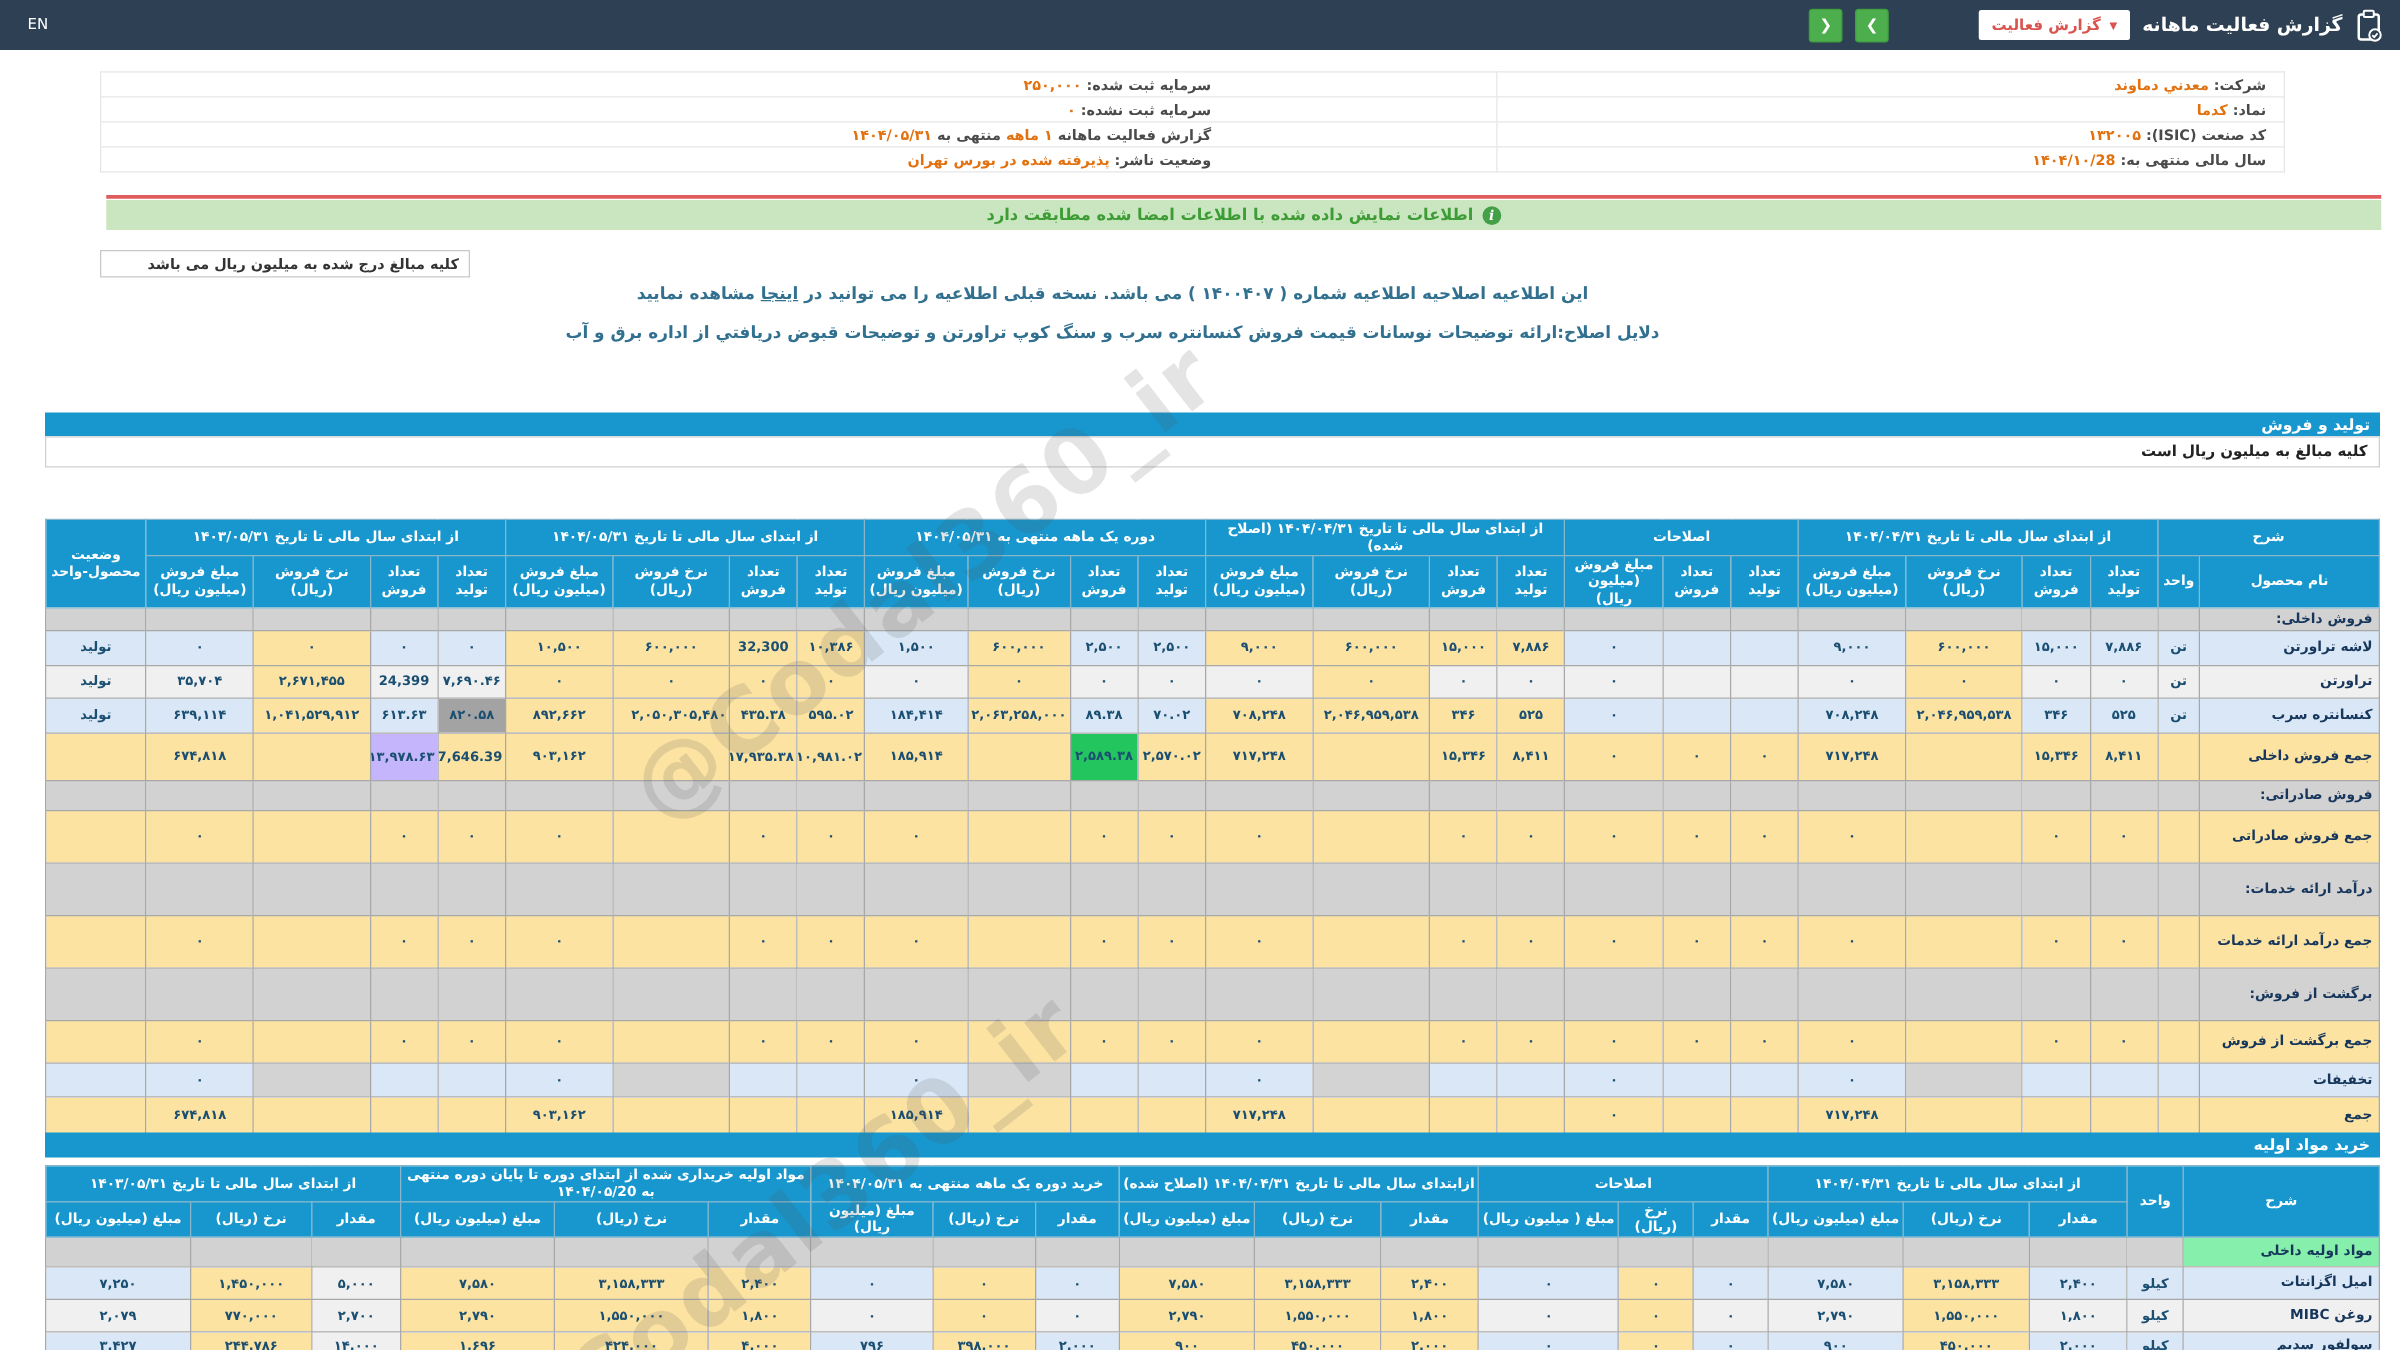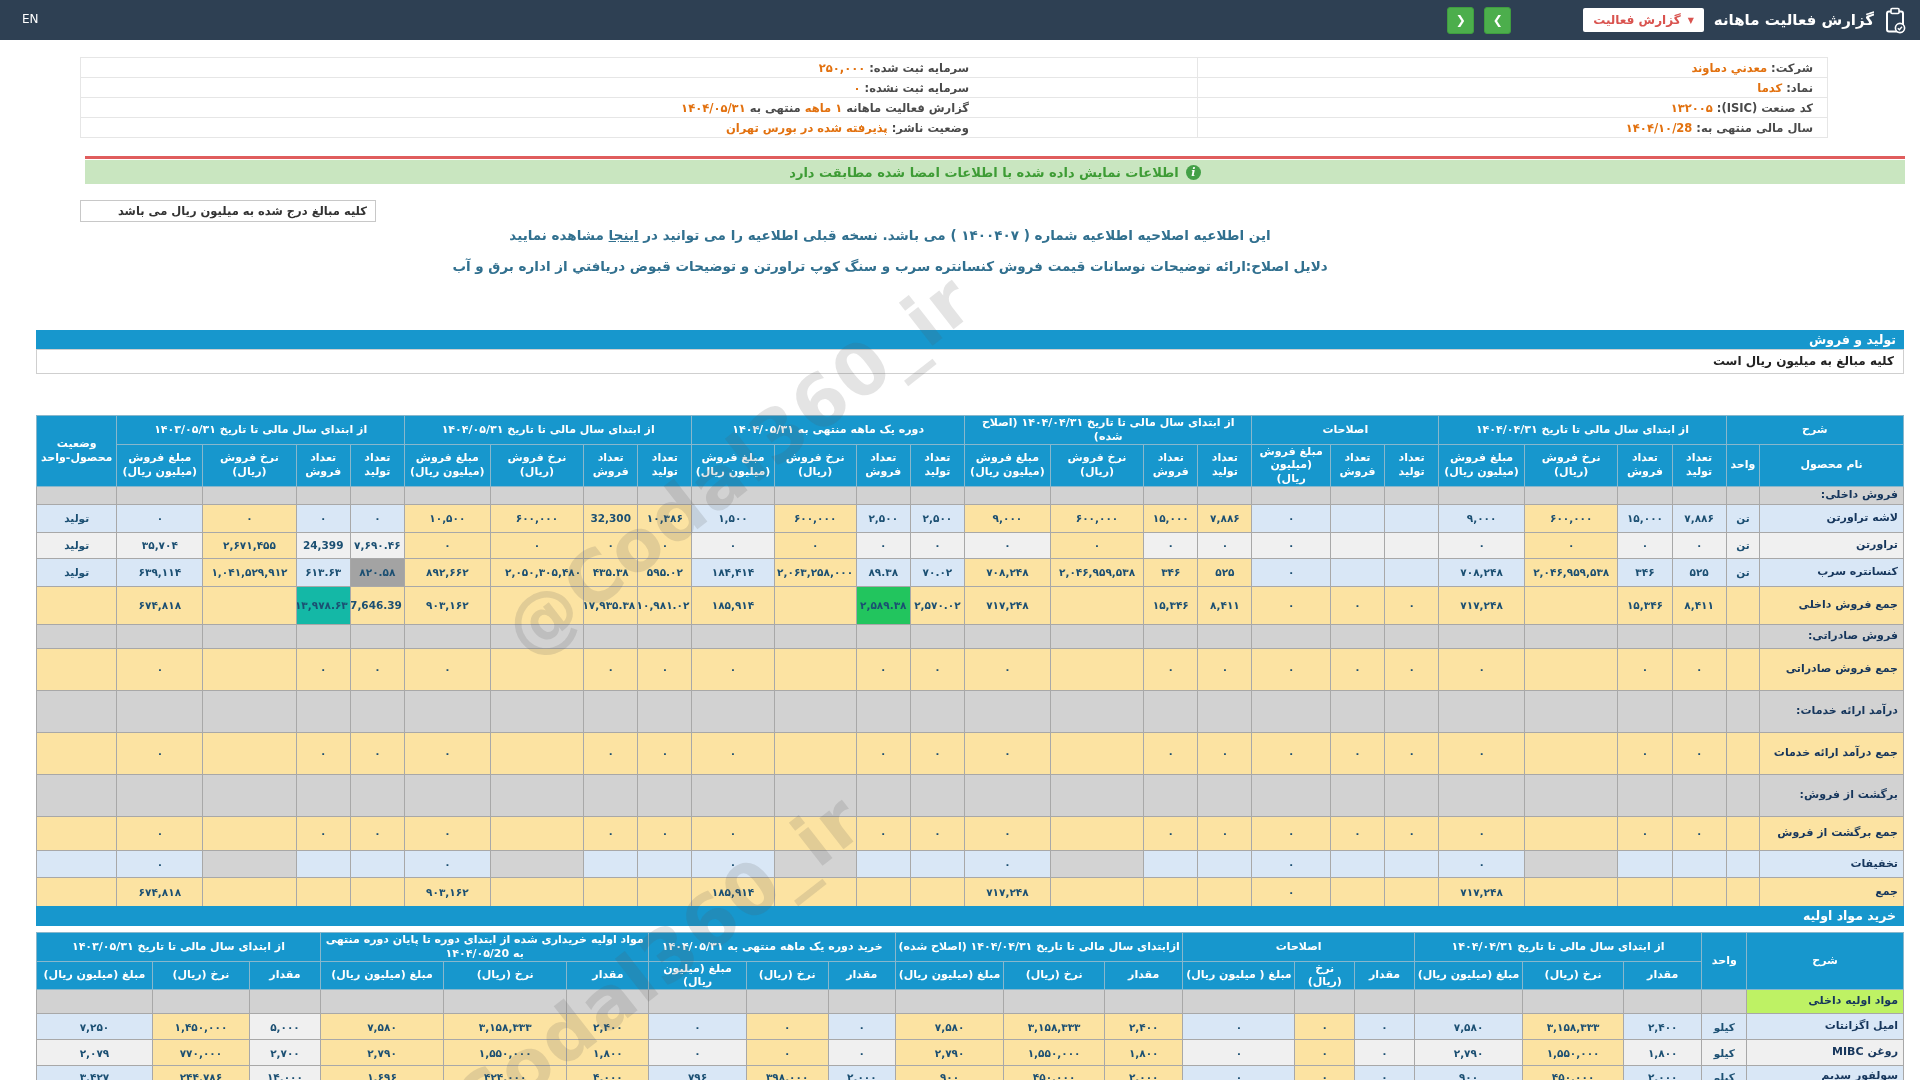--- a/index.html
+++ b/index.html
@@ -333,21 +333,21 @@
         <td style="background: rgb(252, 227, 162);">۷۱۷,۲۴۸</td>
         <td style="background: rgb(252, 227, 162);">۲,۵۷۰.۰۲</td>
         <td style="background: #22c55e;">۲,۵۸۹.۳۸</td>
         <td style="background: rgb(252, 227, 162);"></td>
         <td style="background: rgb(252, 227, 162);">۱۸۵,۹۱۴</td>
         <td style="background: rgb(252, 227, 162);">۱۰,۹۸۱.۰۲</td>
         <td style="background: rgb(252, 227, 162);">۱۷,۹۳۵.۳۸</td>
         <td style="background: rgb(252, 227, 162);"></td>
         <td style="background: rgb(252, 227, 162);">۹۰۳,۱۶۲</td>
         <td style="background: rgb(252, 227, 162);">7,646.39</td>
-        <td style="background: #14b8a6;">۱۳,۹۷۸.۶۳</td>
+        <td style="background: #c4b5fd;">۱۳,۹۷۸.۶۳</td>
         <td style="background: rgb(252, 227, 162);"></td>
         <td style="background: rgb(252, 227, 162);">۶۷۴,۸۱۸</td>
         <td style="background: rgb(252, 227, 162);"></td>
       </tr>
       <tr style="height: 24px;">
         <td class="lbl" style="background: rgb(210, 210, 210);">فروش صادراتی:</td>
         <td style="background: rgb(210, 210, 210);"></td>
         <td style="background: rgb(210, 210, 210);"></td>
         <td style="background: rgb(210, 210, 210);"></td>
         <td style="background: rgb(210, 210, 210);"></td>
@@ -623,21 +623,21 @@
         <th>مقدار</th>
         <th>نرخ (ریال)</th>
         <th>مبلغ (میلیون ریال)</th>
         <th>مقدار</th>
         <th>نرخ (ریال)</th>
         <th>مبلغ (میلیون ریال)</th>
       </tr>
     </thead>
     <tbody>
       <tr style="height: 24px;">
-        <td class="lbl" style="background: #bef264;">مواد اولیه داخلی</td>
+        <td class="lbl" style="background: #86efac;">مواد اولیه داخلی</td>
         <td style="background: rgb(210, 210, 210);"></td>
         <td style="background: rgb(210, 210, 210);"></td>
         <td style="background: rgb(210, 210, 210);"></td>
         <td style="background: rgb(210, 210, 210);"></td>
         <td style="background: rgb(210, 210, 210);"></td>
         <td style="background: rgb(210, 210, 210);"></td>
         <td style="background: rgb(210, 210, 210);"></td>
         <td style="background: rgb(210, 210, 210);"></td>
         <td style="background: rgb(210, 210, 210);"></td>
         <td style="background: rgb(210, 210, 210);"></td>

